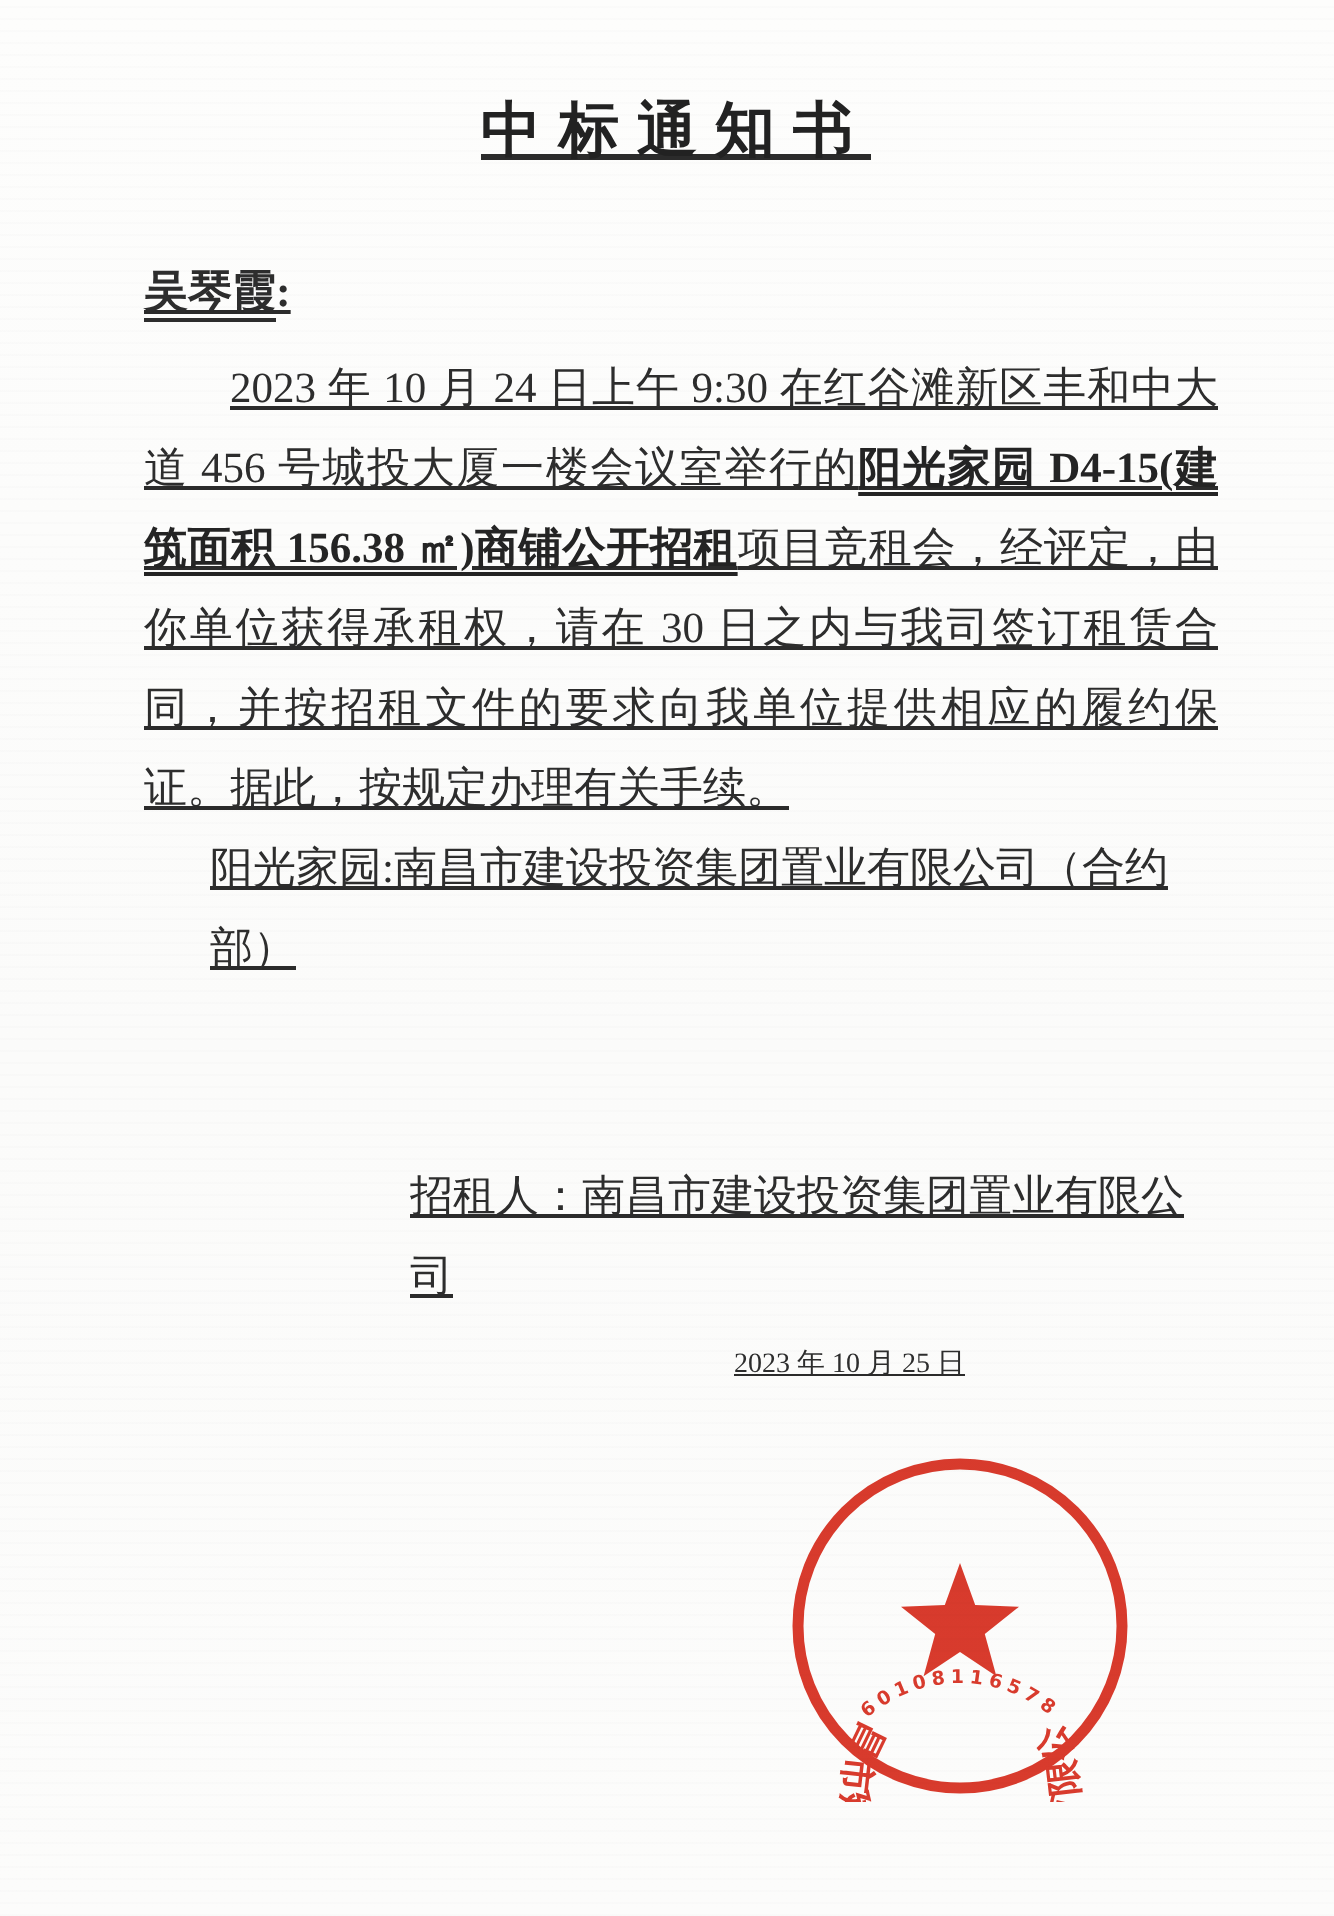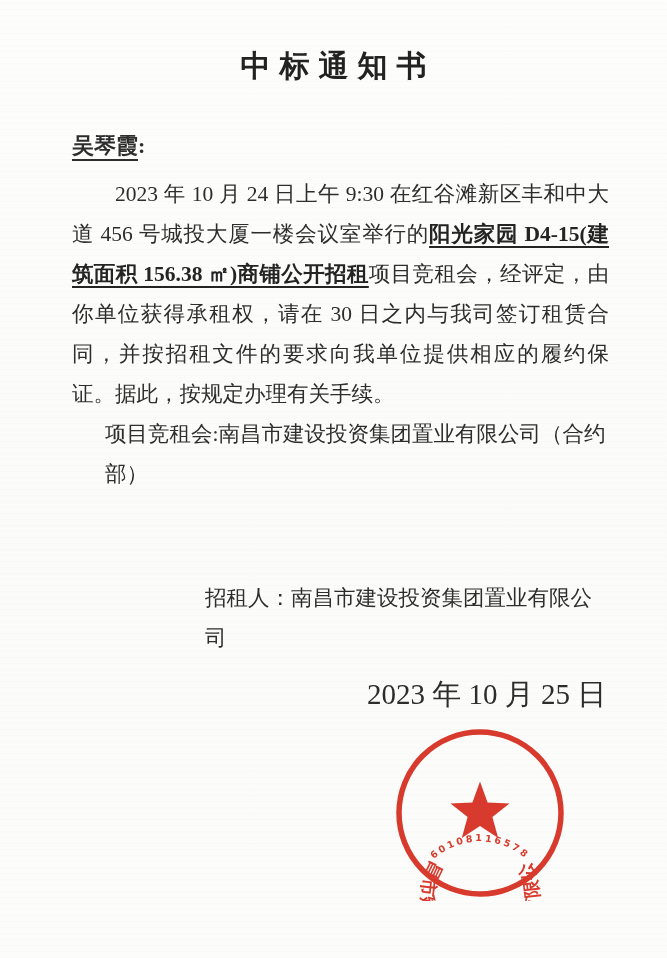--- a/index.html
+++ b/index.html
@@ -9,20 +9,21 @@
     font-family: "Liberation Serif", "DejaVu Serif", serif;
     overflow: hidden;
   }
   .page {
     position: relative;
     width: 667px; height: 958px;
     background:
       repeating-linear-gradient(0deg, rgba(120,120,130,0.018) 0 1px, rgba(0,0,0,0) 1px 6px),
       linear-gradient(180deg, #fdfdfc 0%, #fbfbfa 55%, #fcfcfb 100%);
     color: #2b2b2b;
+    text-decoration: underline;
   }
   .title {
     margin: 0;
     padding-top: 47px;
     text-align: center;
     font-size: 30px;
     line-height: 38px;
     font-weight: 700;
     letter-spacing: 9px;
     color: #222;
@@ -73,23 +74,23 @@
   .para2 { margin-top: 45px; }
   .sup-line { margin-left: 33px; }
   .phone-line { margin-left: 28px; letter-spacing: 0.5px; }
   .issuer-line {
     margin-top: 84px;
     margin-left: 133px;
     font-size: 21.5px;
     line-height: 40px;
   }
   .date-line {
-    margin-top: 16px;
+    margin-top: 5px;
     margin-left: 295px;
-    font-size: 29px;
+    font-size: 14px;
     line-height: 40px;
   }
   .seal {
     position: absolute;
     left: 392px; top: 725px;
     width: 176px; height: 176px;
     mix-blend-mode: multiply;
     opacity: 0.93;
     pointer-events: none;
   }
@@ -119,21 +120,21 @@
     <div class="recipient">
       <span class="recipient-name">吴琴霞</span><span>:</span>
     </div>
 
     <p class="para para-indent para1">
       <span>2023 年 10 月 24 日上午 9:30 在红谷滩新区丰和中大道 456 号城投大厦一楼会议室举行的</span><span class="emphasis">阳光家园 D4-15(建筑面积 156.38 ㎡)商铺公开招租</span><span>项目竞租会，经评定，由你单位获得承租权，请在 30 日之内与我司签订租赁合同，并按招租文件的要求向我单位提供相应的履约保证。据此，按规定办理有关手续。</span>
     </p>
 
 
 
-    <div class="sup-line">项目竞租会:南昌市建设投资集团置业有限公司（合约部）</div>
+    <div class="sup-line">阳光家园:南昌市建设投资集团置业有限公司（合约部）</div>
 
 
     <div class="issuer-line">
       <span>招租人：</span><span>南昌市建设投资集团置业有限公司</span>
     </div>
 
     <div class="date-line">2023 年 10 月 25 日</div>
   </div>
 
   <div class="seal">

